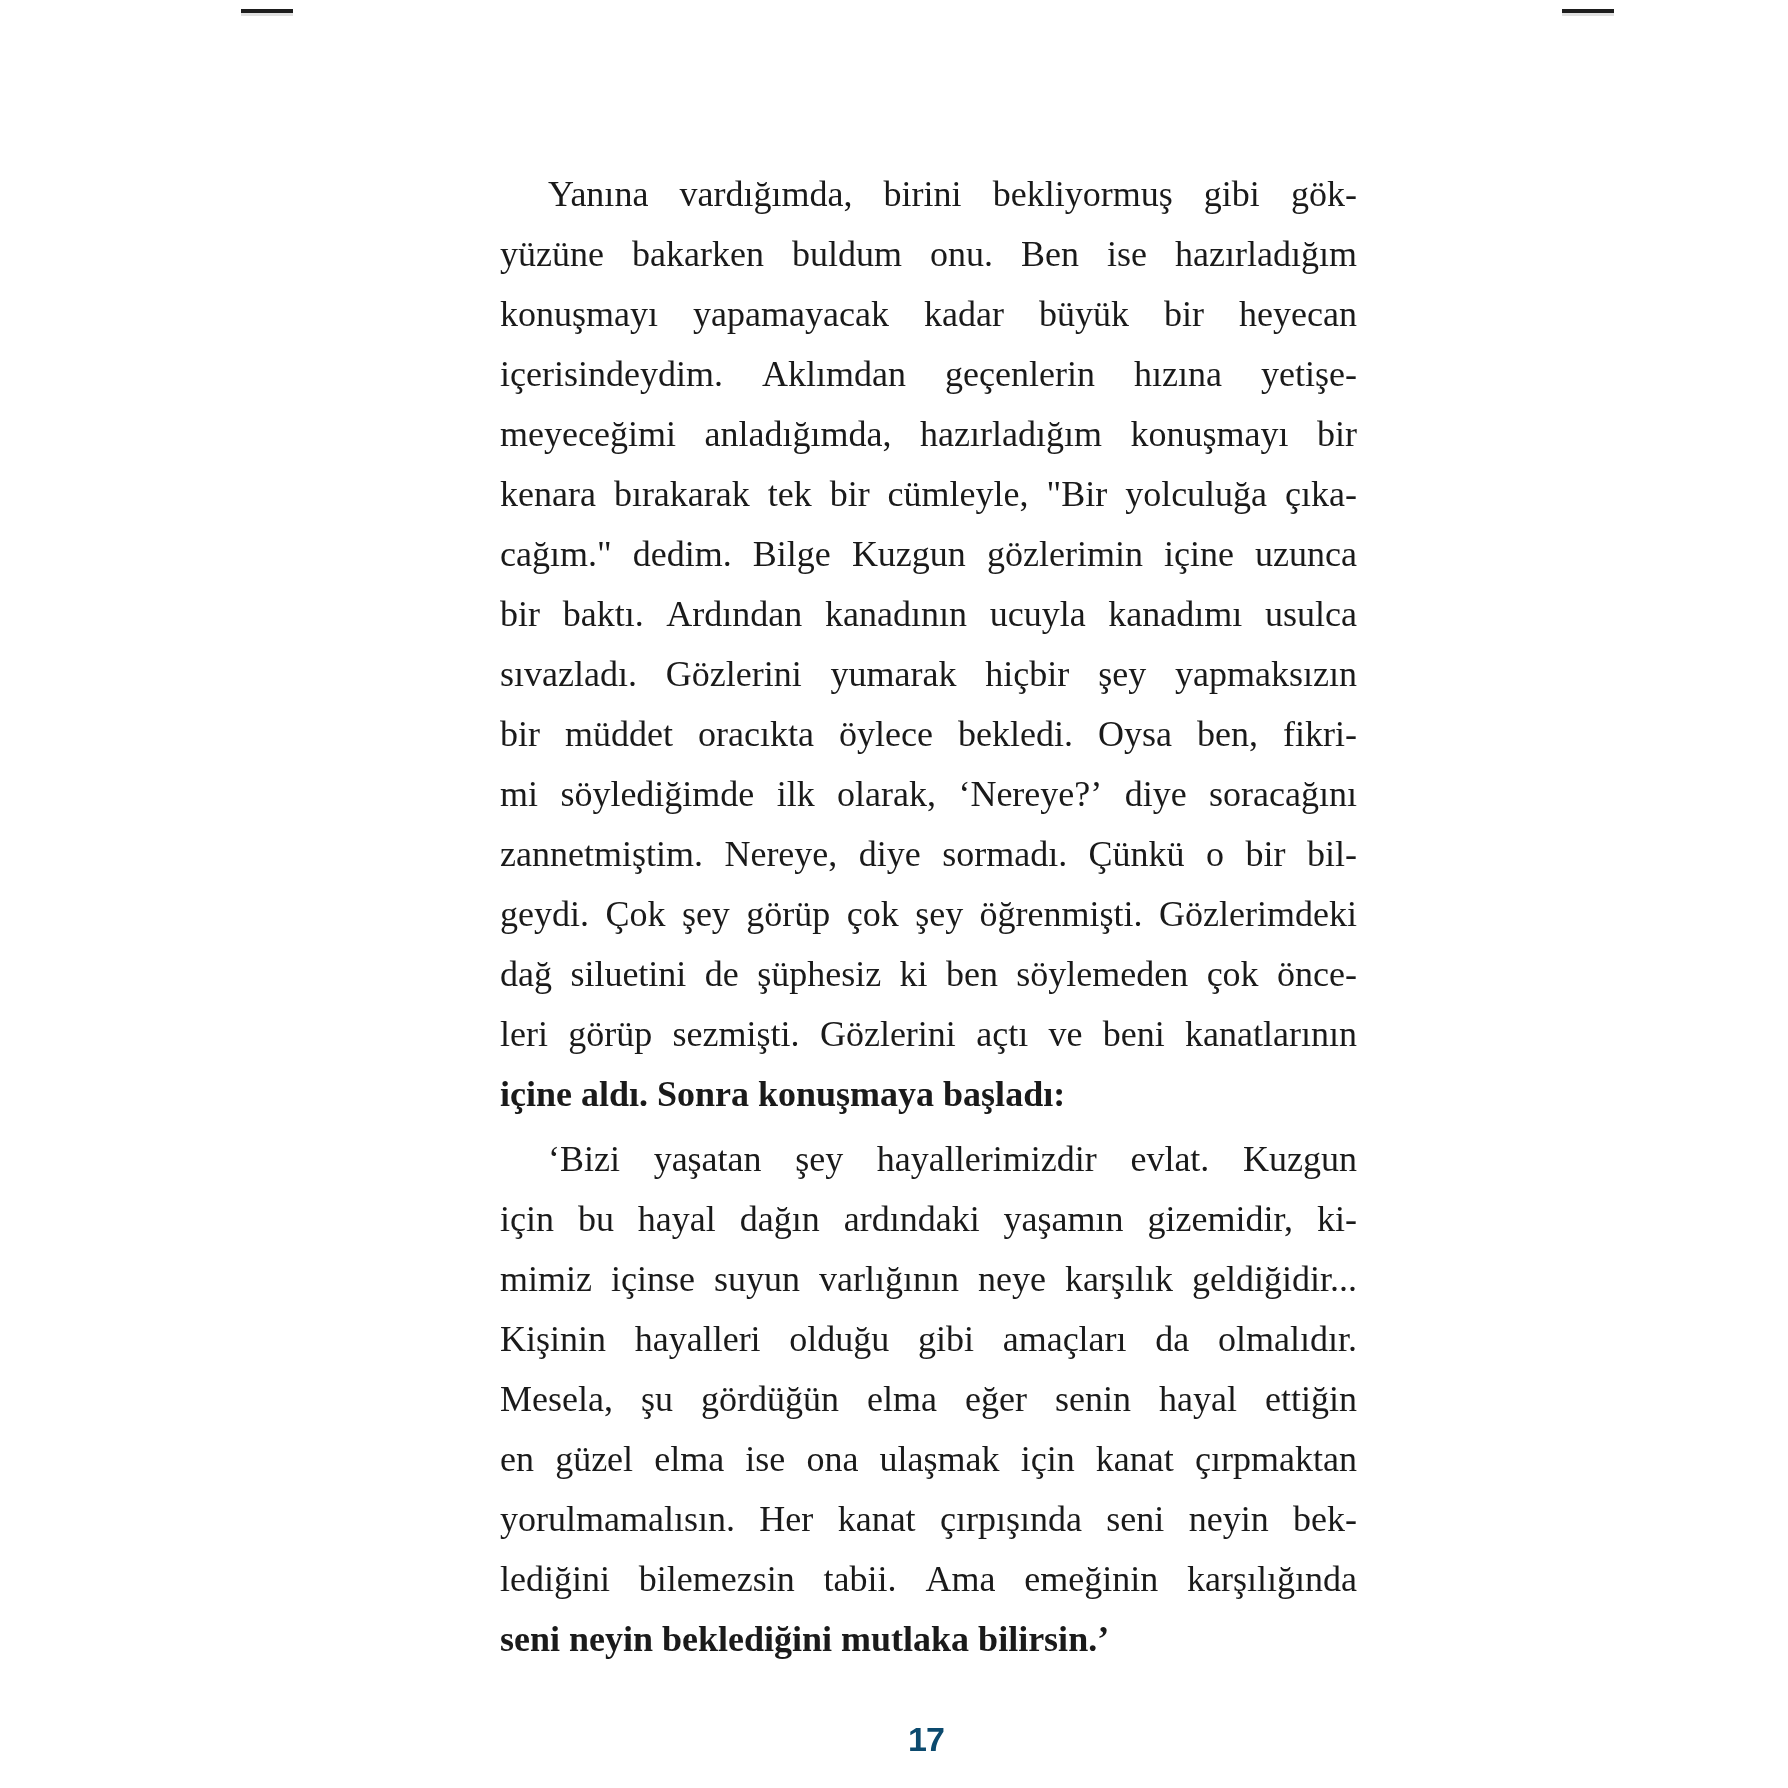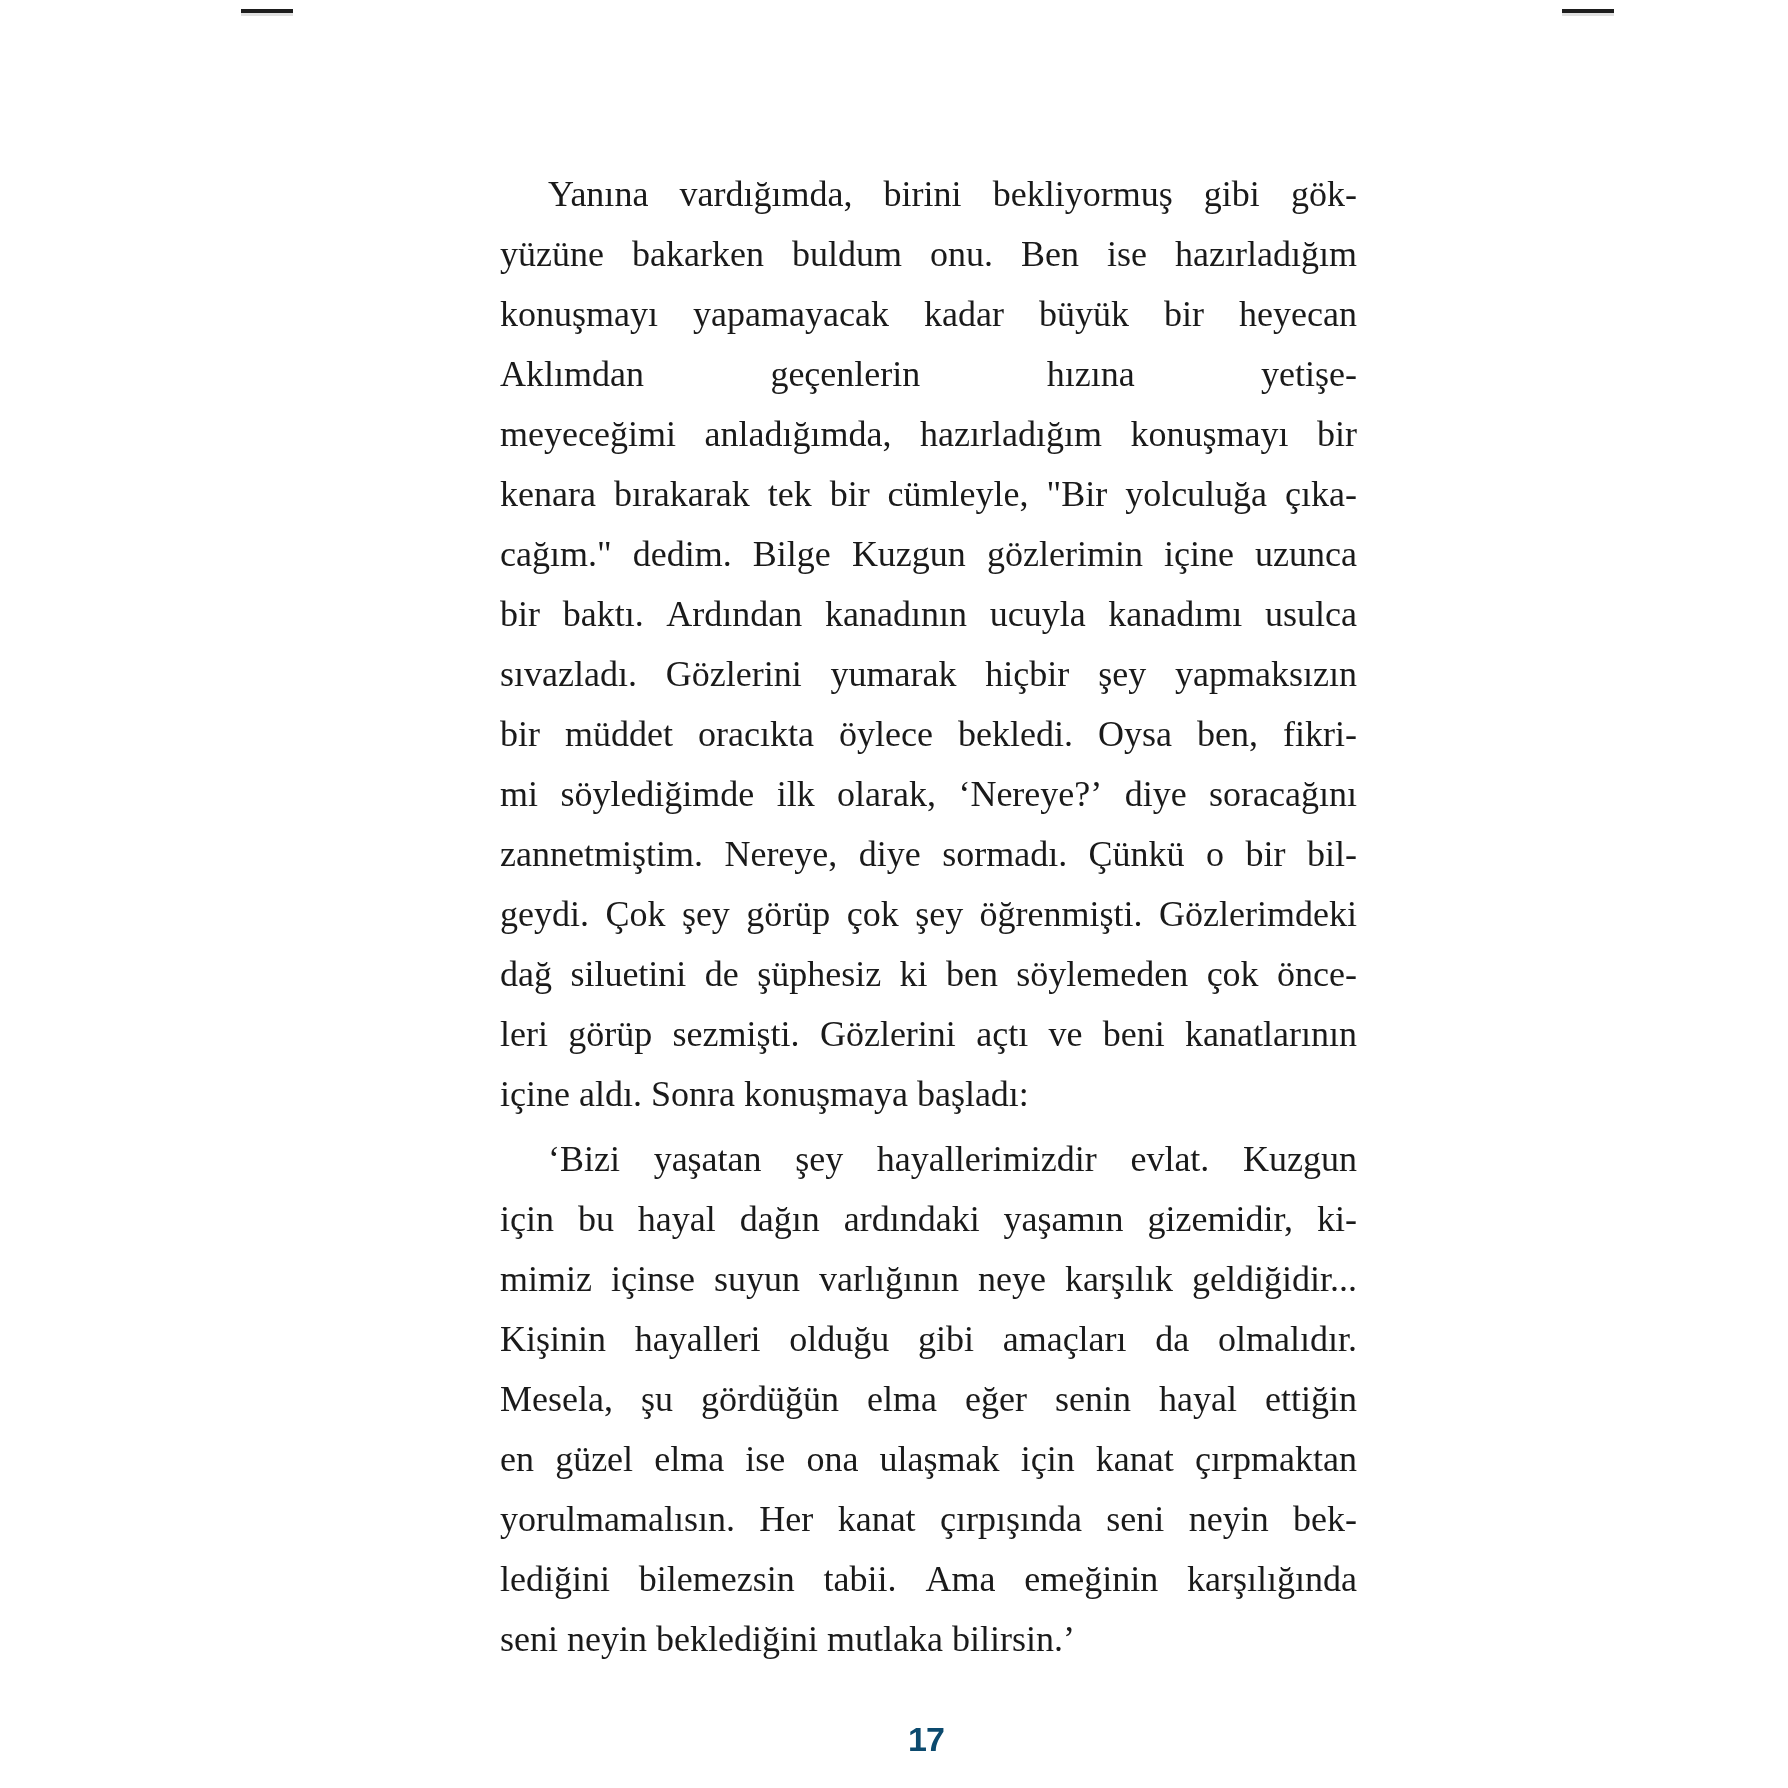--- a/index.html
+++ b/index.html
@@ -38,21 +38,21 @@
     height: 60px;
     line-height: 60px;
     white-space: nowrap;
   }
   .line.justify {
     display: flex;
     justify-content: space-between;
     align-items: baseline;
   }
   .line.indent { padding-left: 48px; }
-  .line.plain { text-align: left; }
+  .line.plain { text-align: left; font-weight: bold; }
   .page-number {
     position: absolute;
     top: 1720px;
     left: 926px;
     transform: translateX(-50%);
     font-family: "Liberation Sans", sans-serif;
     font-weight: bold;
     font-size: 34px;
     letter-spacing: -1px;
     color: #0c4a6e;
@@ -85,20 +85,21 @@
         </div>
         <div class="line justify">
           <span>konuşmayı</span>
           <span>yapamayacak</span>
           <span>kadar</span>
           <span>büyük</span>
           <span>bir</span>
           <span>heyecan</span>
         </div>
         <div class="line justify">
+          <span>içerisindeydim.</span>
           <span>Aklımdan</span>
           <span>geçenlerin</span>
           <span>hızına</span>
           <span>yetişe-</span>
         </div>
         <div class="line justify">
           <span>meyeceğimi</span>
           <span>anladığımda,</span>
           <span>hazırladığım</span>
           <span>konuşmayı</span>

